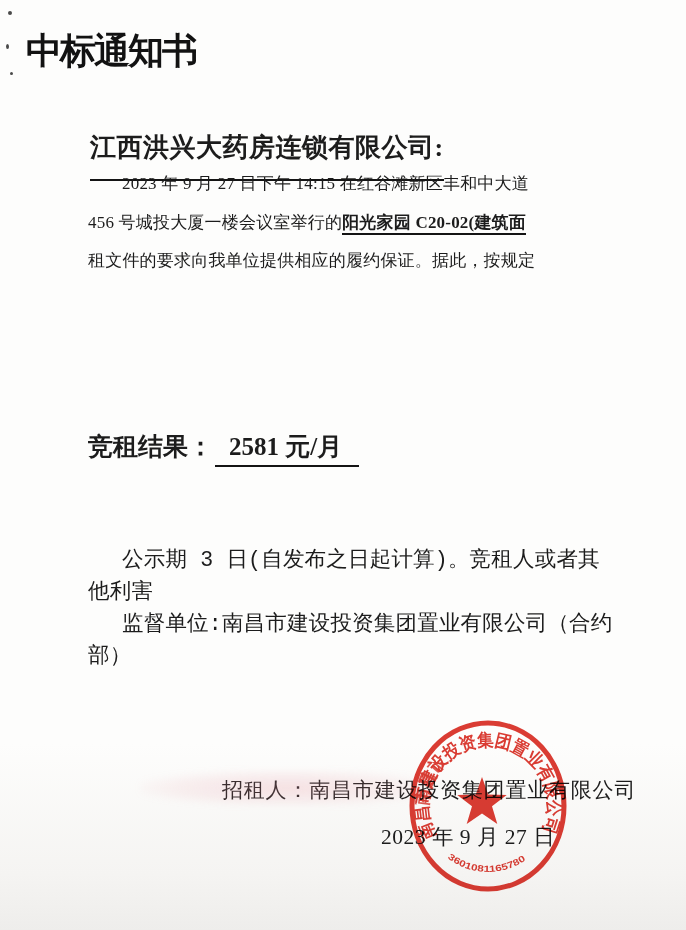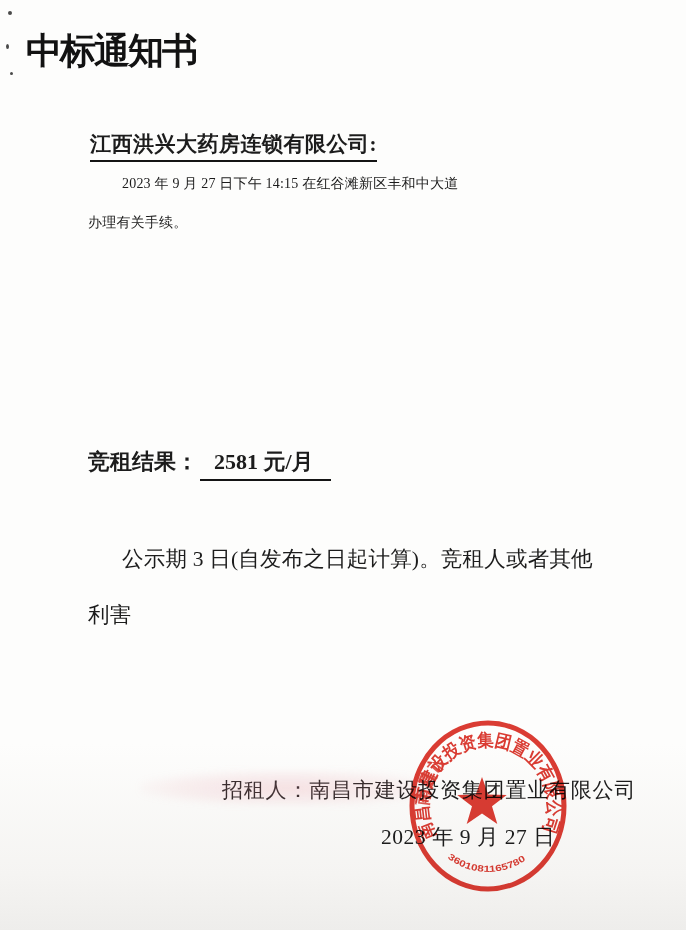--- a/index.html
+++ b/index.html
@@ -15,50 +15,51 @@
   .abs{position:absolute;}
   #doc-title{
     top:27px;left:0;width:100%;
     font-size:36px;font-weight:bold;
     letter-spacing:-2px;
     color:#121212;
     margin-left:26px;
   }
   #addressee{
     top:130px;left:90px;
-    font-size:21px;font-weight:bold;
+    font-size:26px;font-weight:bold;
     border-bottom:2px solid #141414;
-    padding-bottom:2px;
+    padding-bottom:14px;
     letter-spacing:0.5px;
   }
   #body-paragraph{
     top:165px;left:88px;width:522px;
-    font-size:14px;line-height:38.6px;
+    font-size:17px;line-height:38.6px;
     letter-spacing:0.2px;
   }
   .indent{text-indent:34px;}
   .bu{
     font-weight:bold;
     border-bottom:2px solid #141414;
     padding-bottom:1px;
   }
   #result-line{
-    top:447px;left:88px;
-    font-size:22px;font-weight:bold;
+    top:430px;left:88px;
+    font-size:25px;font-weight:bold;
   }
   #result-value{
     display:inline-block;
     border-bottom:2px solid #141414;
     padding:0 17px 2px 14px;
     margin-left:2px;
   }
   #notice-block{
-    top:531px;left:88px;width:525px;
-    font-size:21.5px;line-height:56px;
+    top:544px;left:88px;width:525px;
+    font-size:21.5px;line-height:32px;
     letter-spacing:0.2px;
+    font-family:Liberation Mono, monospace;
   }
   #lessor-line{
     top:776px;left:222px;
     font-size:21px;letter-spacing:0.8px;
   }
   #date-line{
     top:822px;left:381px;
     font-size:21.5px;letter-spacing:0.5px;
   }
   #seal{
@@ -87,29 +88,31 @@
 <body>
 
 <div id="page">
 
   <div class="abs" id="doc-title">中标通知书</div>
 
   <div class="abs" id="addressee">江西洪兴大药房连锁有限公司:</div>
 
   <div class="abs" id="body-paragraph">
     <div class="line indent">2023 年 9 月 27 日下午 14:15 在红谷滩新区丰和中大道</div>
-    <div class="line">办理有关手续。</div>
+    <div class="line"><span>456 号城投大厦一楼会议室举行的</span><span class="bu">阳光家园 C20-02(建筑面</span></div>
+    <div class="line">租文件的要求向我单位提供相应的履约保证。据此，按规定</div>
   </div>
 
   <div class="abs" id="result-line">
     <span>竞租结果：</span><span id="result-value">2581 元/月</span>
   </div>
 
   <div class="abs" id="notice-block">
     <div class="line indent">公示期 3 日(自发布之日起计算)。竞租人或者其他利害</div>
+    <div class="line indent">监督单位:南昌市建设投资集团置业有限公司（合约部）</div>
   </div>
 
   <div class="abs" id="lessor-line">招租人：南昌市建设投资集团置业有限公司</div>
   <div class="abs" id="date-line">2023 年 9 月 27 日</div>
 
   <div class="abs smudge"></div>
   <div class="speck s1"></div>
   <div class="speck s2"></div>
   <div class="speck s3"></div>
 

